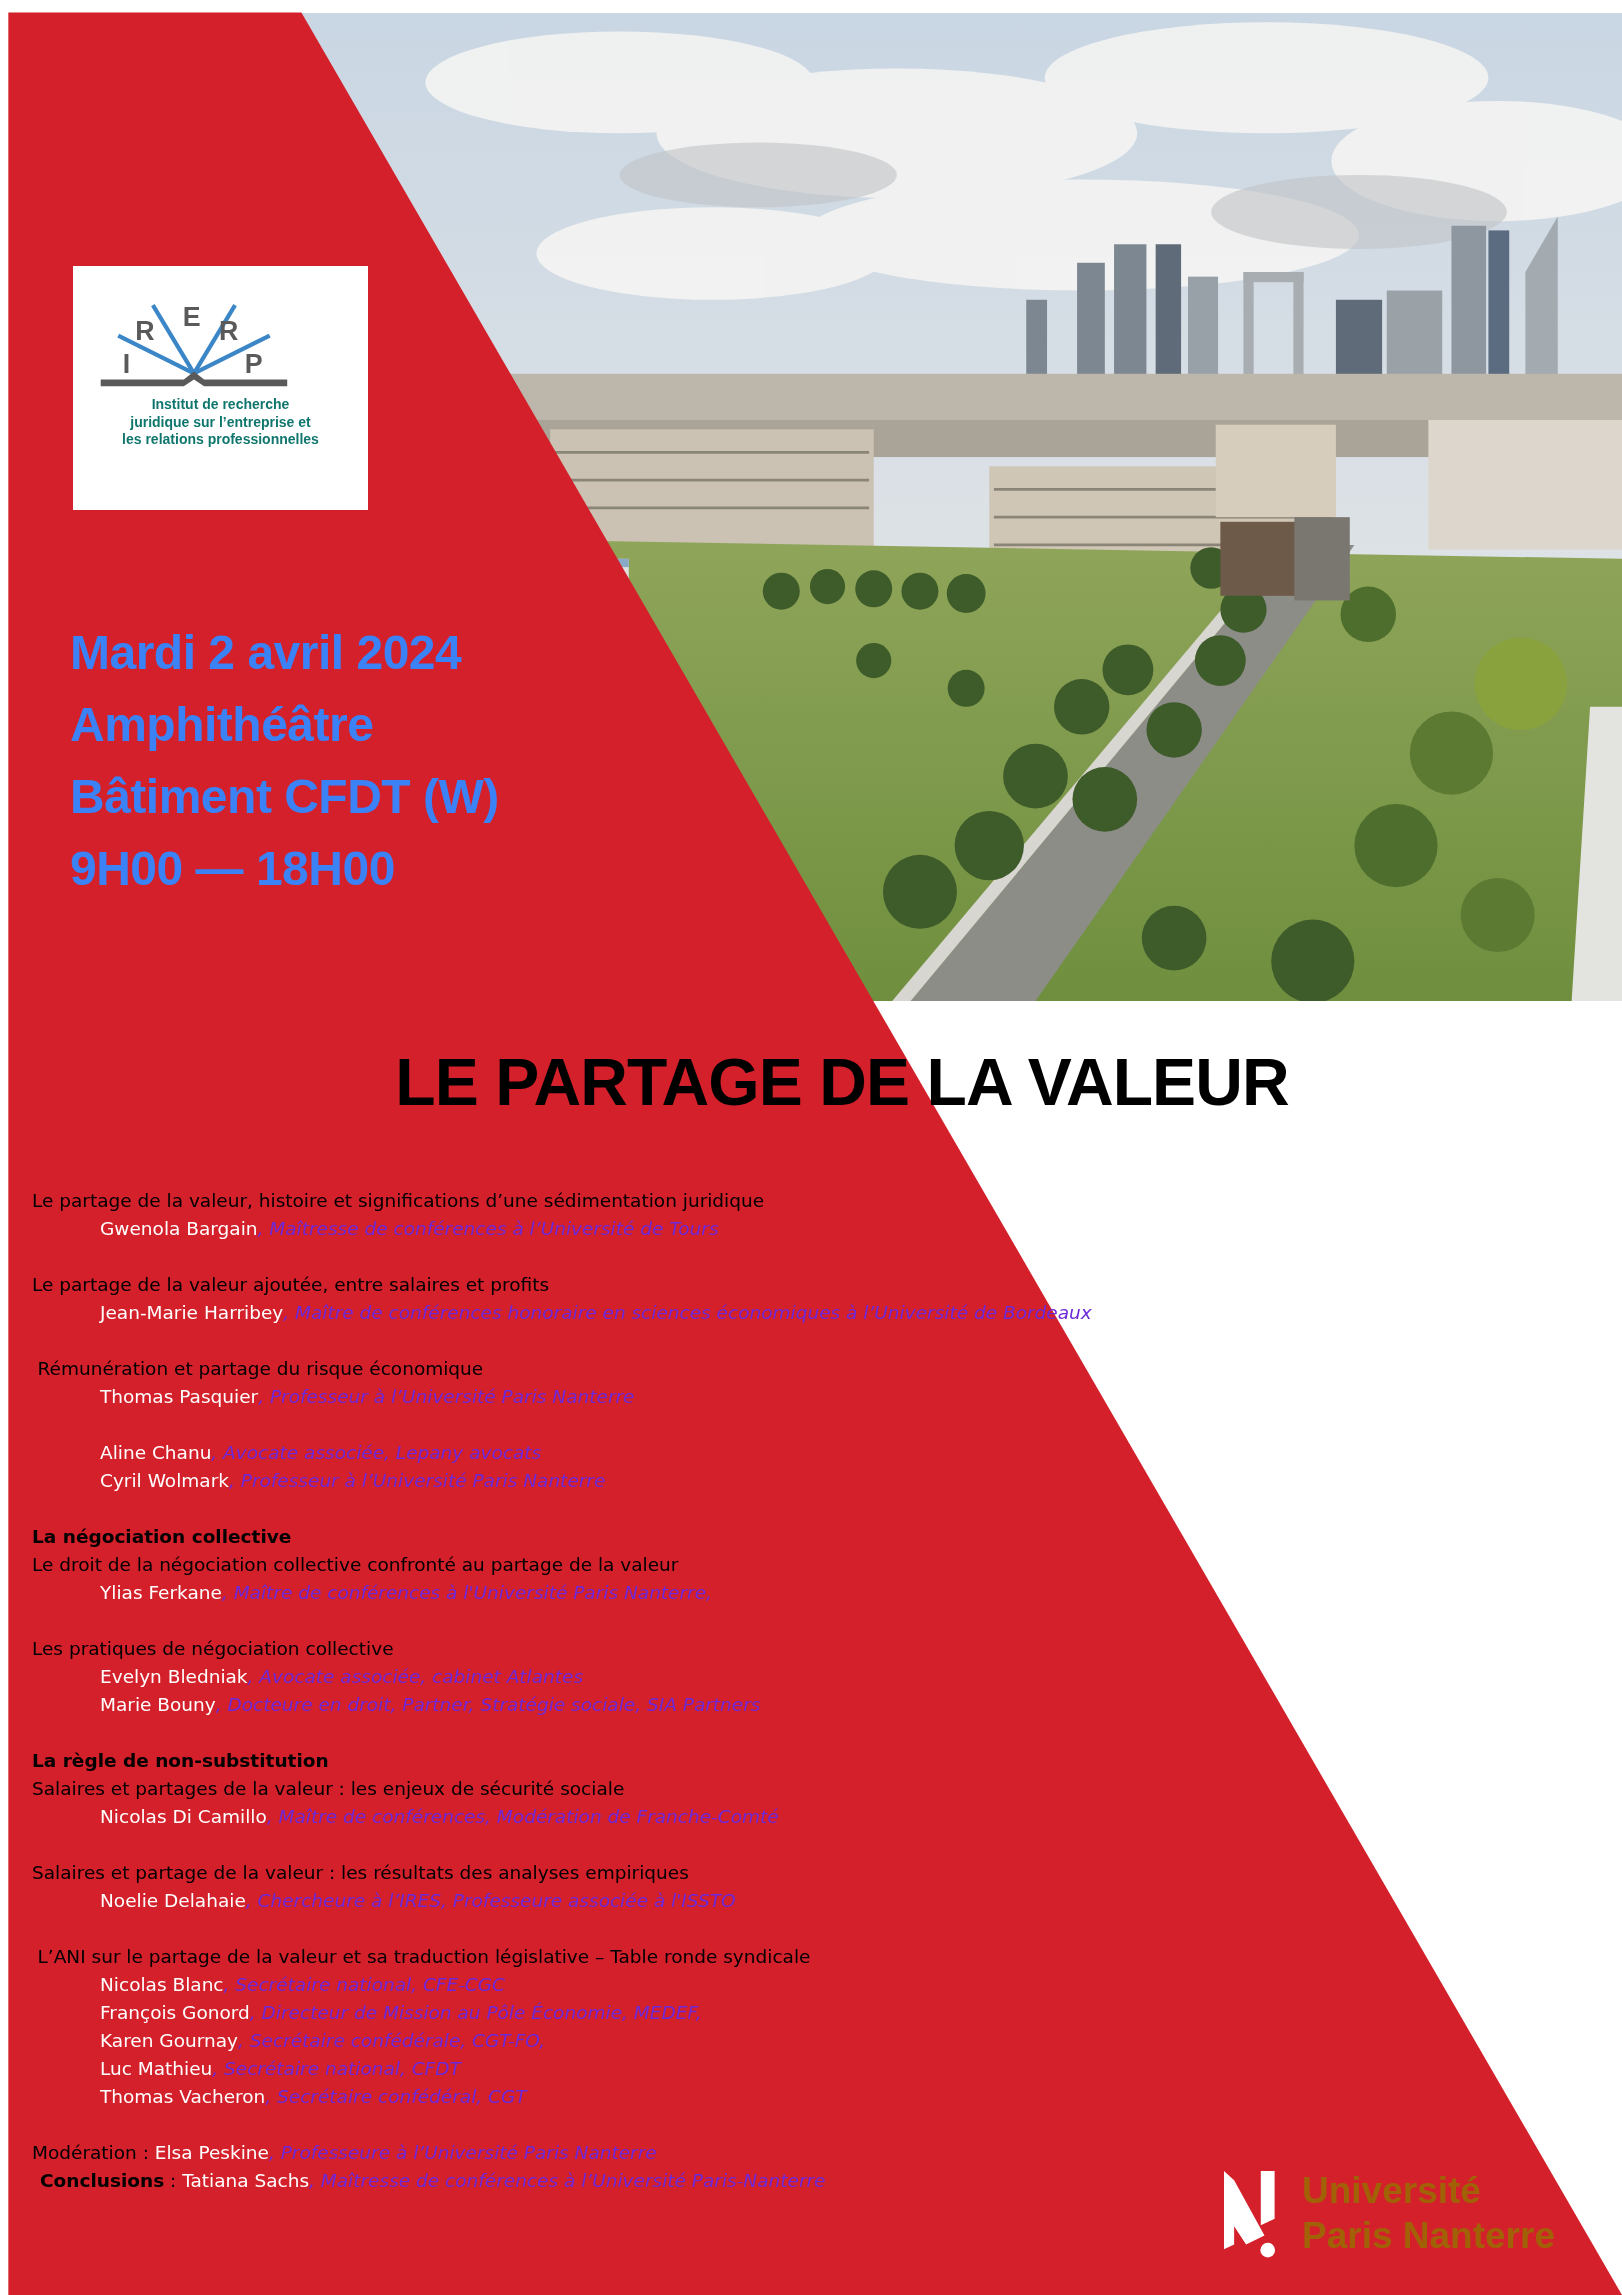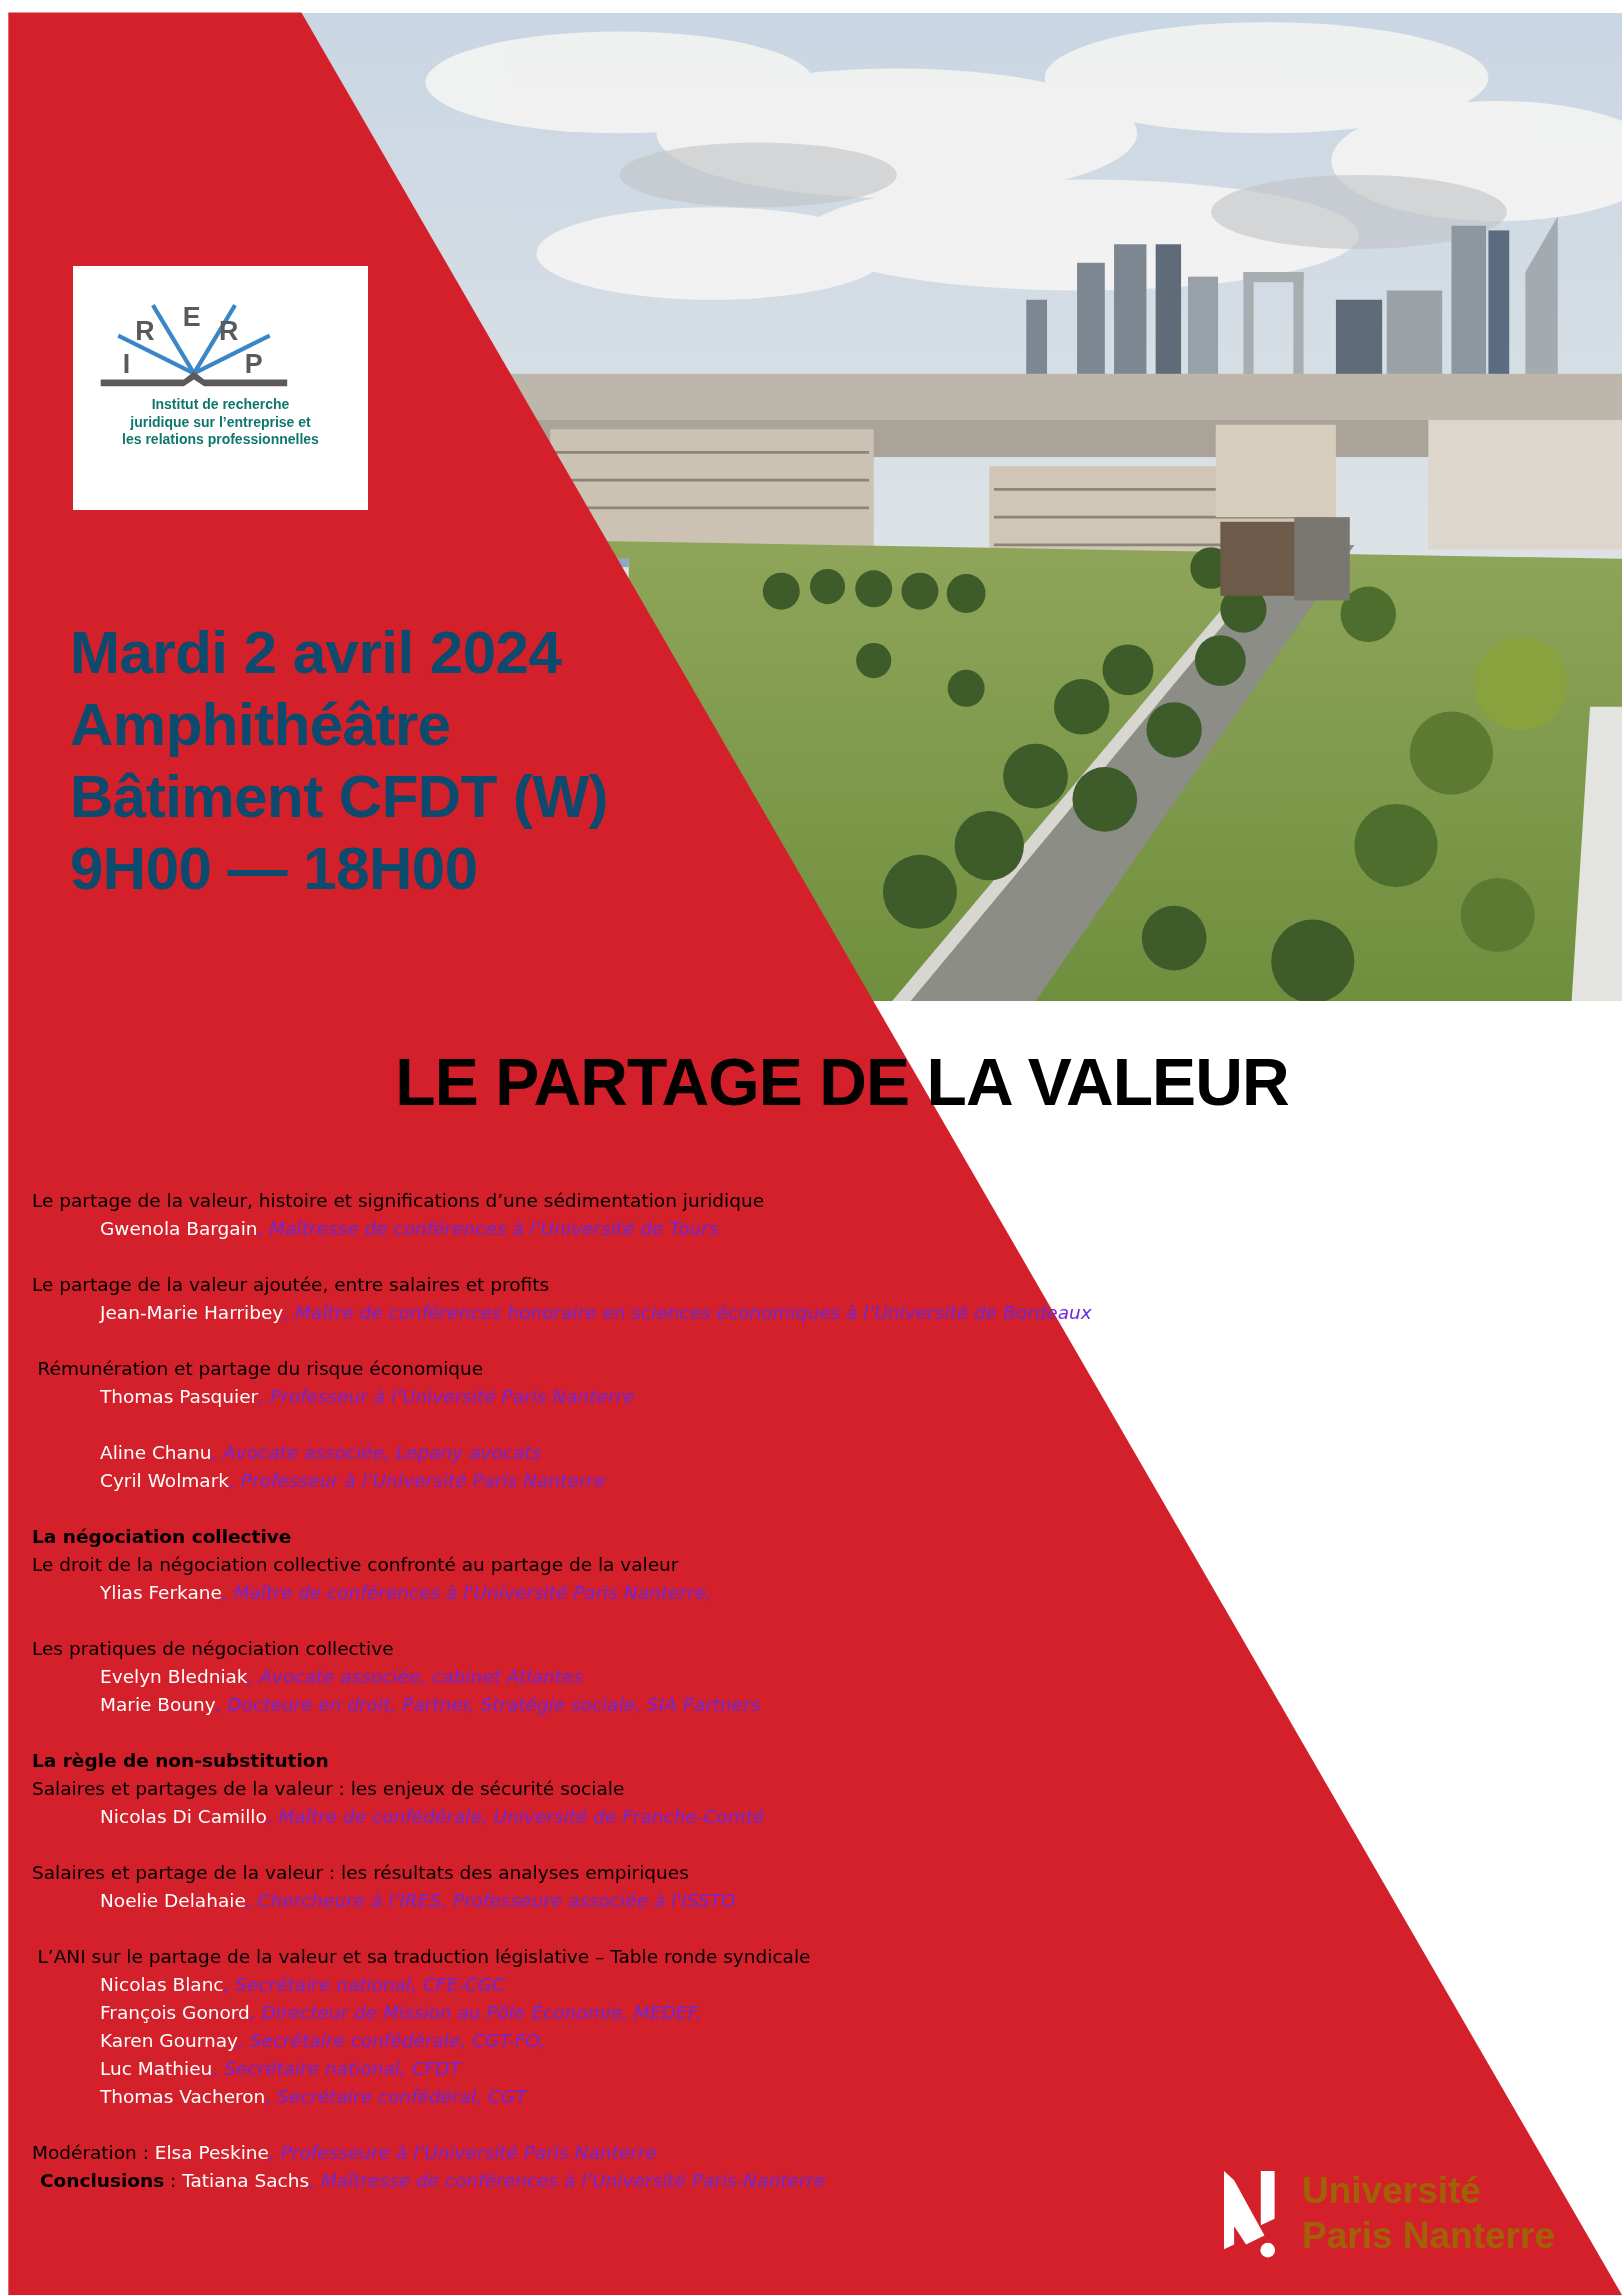--- a/index.html
+++ b/index.html
@@ -17,22 +17,22 @@
 
   
   .irerp-logo { position: absolute; left: 73px; top: 266px; width: 295px; height: 244px; background: #ffffff; }
   .irerp-logo svg { position: absolute; left: 0; top: 0; width: 295px; height: 176px; }
   .irerp-tagline { position: absolute; left: 0; top: 130px; width: 295px; text-align: center;
                    color: #0f766e; font-weight: bold; font-size: 14px; line-height: 17.6px;
                    font-family: "Liberation Sans", sans-serif; }
   .irerp-tagline div { white-space: nowrap; }
 
   
-  .event-info { position: absolute; left: 70px; top: 617px; color: #0c4a6e;
-                font-family: "Liberation Sans", sans-serif; font-weight: bold; font-size: 60px;
+  .event-info { position: absolute; left: 70px; top: 617px; color: #3b82f6;
+                font-family: "Liberation Sans", sans-serif; font-weight: bold; font-size: 48px;
                 line-height: 72px; letter-spacing: -0.5px; }
   .event-info div { white-space: nowrap; }
 
   
   .main-title { position: absolute; left: 0; width: 1572px; top: 1044px; text-align: center;
                 font-family: "Liberation Sans", sans-serif; font-weight: bold; font-size: 66px;
                 color: #000000; letter-spacing: -0.9px; white-space: nowrap; padding-left: 0; }
   .main-title span { display: inline-block; margin-left: 112px; }
 
   
@@ -244,21 +244,21 @@
       <span class="speaker-name">Evelyn Bledniak</span><span class="speaker-role">, Avocate associée, cabinet Atlantes</span>
     </div>
     <div class="line indent">
       <span class="speaker-name">Marie Bouny</span><span class="speaker-role">, Docteure en droit, Partner, Stratégie sociale, SIA Partners</span>
     </div>
     <div class="gap"></div>
 
     <div class="line section">La règle de non-substitution</div>
     <div class="line">Salaires et partages de la valeur : les enjeux de sécurité sociale</div>
     <div class="line indent">
-      <span class="speaker-name">Nicolas Di Camillo</span><span class="speaker-role">, Maître de confédérale, Université de Franche-Comté</span>
+      <span class="speaker-name">Nicolas Di Camillo</span><span class="speaker-role">, Maître de conférences, Modération de Franche-Comté</span>
     </div>
     <div class="gap"></div>
 
     <div class="line">Salaires et partage de la valeur : les résultats des analyses empiriques</div>
     <div class="line indent">
       <span class="speaker-name">Noelie Delahaie</span><span class="speaker-role">, Chercheure à l’IRES, Professeure associée à l'ISSTO</span>
     </div>
     <div class="gap"></div>
 
     <div class="line talk-sp">L’ANI sur le partage de la valeur et sa traduction législative – Table ronde syndicale</div>

